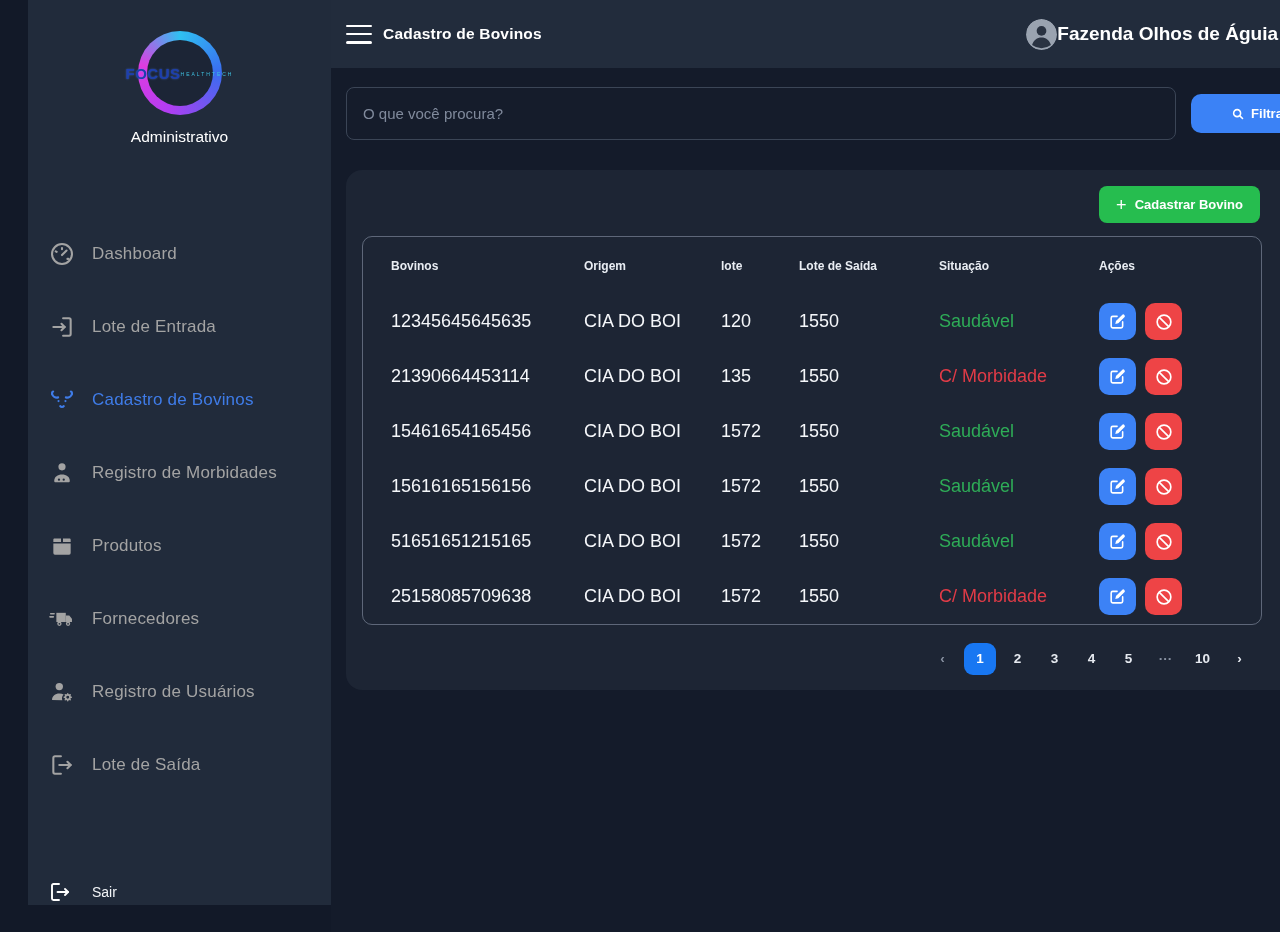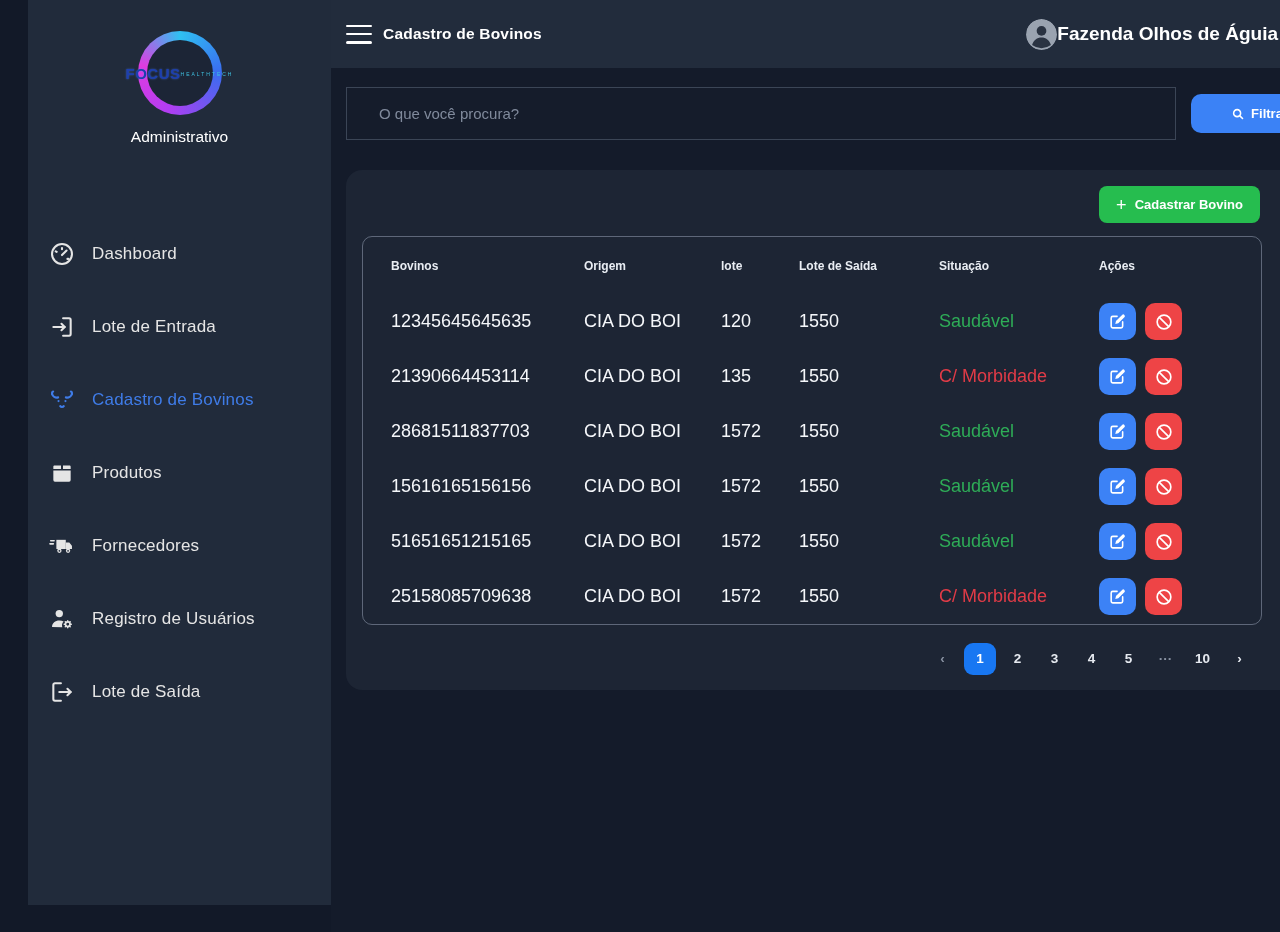--- a/index.html
+++ b/index.html
@@ -14,40 +14,40 @@
   .logo-ring { width:84px; height:84px; border-radius:50%; margin:31px auto 0;
     background:conic-gradient(#2fc1f2 0%, #3a6cf0 25%, #b23df2 55%, #e03be0 78%, #2fc1f2 100%);
     display:flex; align-items:center; justify-content:center; }
   .logo-inner { width:66px; height:66px; border-radius:50%; background:#1c2536;
     display:flex; flex-direction:row; align-items:center; justify-content:center; }
   .logo-brand { font-size:15px; font-weight:800; color:#1d3fae; letter-spacing:.5px;
     text-shadow:0 0 2px rgba(90,140,255,.55); }
   .logo-sub { font-size:5px; color:#3fc0e0; letter-spacing:2px; margin-top:1px; }
   .sidebar-title { text-align:center; margin-top:13px; font-size:15.5px; color:#ffffff; }
   .menu { position:absolute; top:217px; left:0; width:100%; }
-  .menu-item { height:73px; display:flex; align-items:center; padding-left:20px; cursor:pointer; color:#e5e5e5; }
+  .menu-item { height:73px; display:flex; align-items:center; padding-left:20px; cursor:pointer; color:#a3a3a3; }
   .menu-item .mi-icon { width:28px; height:28px; flex:0 0 28px; display:flex; align-items:center; justify-content:center; }
   .menu-item .mi-label { margin-left:16px; font-size:17px; letter-spacing:.2px; white-space:nowrap; }
   .menu-item.active { color:#3f7ce8; }
   .logout { position:absolute; top:872px; left:0; width:100%; height:40px; display:flex; align-items:center; padding-left:20px; cursor:pointer; }
   .logout .mi-icon { width:24px; height:24px; }
   .logout .mi-label { margin-left:20px; font-size:14px; color:#f2f4f7; }
   
   #topbar { position:absolute; left:331px; top:0; right:0; height:68px; background:#222c3c; display:flex; align-items:center; z-index:1; }
   .hamburger { margin-left:15px; width:26px; height:19px; display:flex; flex-direction:column; justify-content:space-between; cursor:pointer; }
   .hamburger span { display:block; height:2.6px; background:#fff; border-radius:2px; }
   .topbar-title { margin-left:11px; font-size:15.5px; font-weight:700; color:#ffffff; letter-spacing:.2px; }
   .account { position:absolute; right:2px; display:flex; align-items:center; cursor:pointer; }
   .avatar { width:31px; height:31px; border-radius:50%; overflow:hidden; flex:0 0 31px; }
   .account-name { font-size:19px; font-weight:700; color:#ffffff; white-space:nowrap; }
   
   #content { position:absolute; left:331px; top:68px; right:0; bottom:0; background:#141b2a; }
   .search-input { position:absolute; left:15px; top:19px; width:830px; height:53px;
-    background:#151c2b; border:1px solid #3b4556; border-radius:0; outline:none;
-    color:#dfe4ec; font-size:15px; padding:0 32px; font-family:inherit; }
+    background:#151c2b; border:1px solid #3b4556; border-radius:8px; outline:none;
+    color:#dfe4ec; font-size:15px; padding:0 16px; font-family:inherit; }
   .search-input::placeholder { color:#808a9c; }
   .filter-btn { position:absolute; right:0; top:26px; height:39px; width:89px;
     background:#3b82f6; border:none; border-radius:10px 0 0 10px; color:#fff;
     font-size:13px; font-weight:700; display:flex; align-items:center; justify-content:center; gap:6px;
     cursor:pointer; font-family:inherit;padding-left:48px; }
   
   .panel { position:absolute; left:15px; top:102px; right:-16px; height:520px; background:#1d2534; border-radius:16px; }
   .add-btn { position:absolute; right:36px; top:16px; height:37px; padding:0 17px;
     background:#26bd4f; border:none; border-radius:8px; color:#fff; font-size:13px; font-weight:700;
     display:flex; align-items:center; gap:8px; cursor:pointer; font-family:inherit; }
@@ -115,20 +115,31 @@
           <path d="M2.8 6.2c-.2-1 .2-1.7 1-2"></path>
           <path d="M21.2 6.2c.2-1-.2-1.7-1-2"></path>
           <circle cx="8.8" cy="13" r="1" fill="currentColor" stroke="none"></circle>
           <circle cx="15.2" cy="13" r="1" fill="currentColor" stroke="none"></circle>
           <path d="M10.4 17.6a1.9 1.9 0 0 0 3.2 0"></path>
         </svg>
       </span>
       <span class="mi-label">Cadastro de Bovinos</span>
     </div>
 
+    <div class="menu-item">
+      <span class="mi-icon">
+        <svg width="26" height="26" viewBox="0 0 24 24" fill="currentColor">
+          <circle cx="12" cy="6.3" r="3.3"></circle>
+          <path d="M4.8 19.3c0-3.7 3.2-5.9 7.2-5.9s7.2 2.2 7.2 5.9c0 .7-.5 1.2-1.2 1.2H6c-.7 0-1.2-.5-1.2-1.2z"></path>
+          <circle cx="9.2" cy="18.2" r="1.05" fill="#212b3b"></circle>
+          <circle cx="13.6" cy="18.2" r="1.05" fill="#212b3b"></circle>
+        </svg>
+      </span>
+      <span class="mi-label">Registro de Morbidades</span>
+    </div>
 
     <div class="menu-item">
       <span class="mi-icon">
         <svg width="26" height="26" viewBox="0 0 24 24" fill="currentColor">
           <path d="M4 9.8h16v8.7a1.5 1.5 0 0 1-1.5 1.5h-13A1.5 1.5 0 0 1 4 18.5z"></path>
           <path d="M4 8.3V6.2C4 5.5 4.5 5 5.2 5h5.9v3.3z"></path>
           <path d="M12.9 5h5.9c.7 0 1.2.5 1.2 1.2v2.1h-7.1z"></path>
         </svg>
       </span>
       <span class="mi-label">Produtos</span>
@@ -167,20 +178,30 @@
           <path d="M11 4H5.5A1.5 1.5 0 0 0 4 5.5v13A1.5 1.5 0 0 0 5.5 20H11"></path>
           <path d="M9.5 12H20"></path>
             <path d="M17 9l3 3-3 3"></path>
         </svg>
       </span>
       <span class="mi-label">Lote de Saída</span>
     </div>
 
   </div>
 
+  <div class="logout">
+    <span class="mi-icon">
+      <svg width="24" height="24" viewBox="0 0 24 24" fill="none" stroke="#fff" stroke-width="1.9" stroke-linecap="round" stroke-linejoin="round">
+        <path d="M11 4H5.5A1.5 1.5 0 0 0 4 5.5v13A1.5 1.5 0 0 0 5.5 20H11"></path>
+        <path d="M9.5 12H20"></path>
+          <path d="M17 9l3 3-3 3"></path>
+      </svg>
+    </span>
+    <span class="mi-label">Sair</span>
+  </div>
 </div>
 
 <div id="topbar">
   <div class="hamburger">
       <span></span>
       <span></span>
       <span></span>
     </div>
   <div class="topbar-title">Cadastro de Bovinos</div>
   <div class="account">
@@ -264,21 +285,21 @@
           <button class="act block">
               <svg width="20" height="20" viewBox="0 0 24 24" fill="none" stroke="#fff" stroke-width="2">
                 <circle cx="12" cy="12" r="8.2"></circle>
                 <path d="M6.4 6.4l11.2 11.2"></path>
               </svg>
             </button>
         </div>
       </div>
 
       <div class="tgrid trow">
-        <div class="td">28681511837703</div>
+        <div class="td">15461654165456</div>
         <div class="td">CIA DO BOI</div>
         <div class="td">1572</div>
         <div class="td">1550</div>
         <div class="td situacao healthy">Saudável</div>
         <div class="td acoes">
           <button class="act edit">
               <svg width="19" height="19" viewBox="0 0 24 24" fill="none" stroke="#fff" stroke-width="2" stroke-linecap="round" stroke-linejoin="round">
                 <path d="M11.5 5.5H6a2 2 0 0 0-2 2V18a2 2 0 0 0 2 2h10.5a2 2 0 0 0 2-2v-5.5"></path>
                 <path d="M17.8 3.7a2.05 2.05 0 0 1 2.9 2.9L13 14.3l-3.8.9.9-3.8z" fill="#fff" stroke="none"></path>
               </svg>

